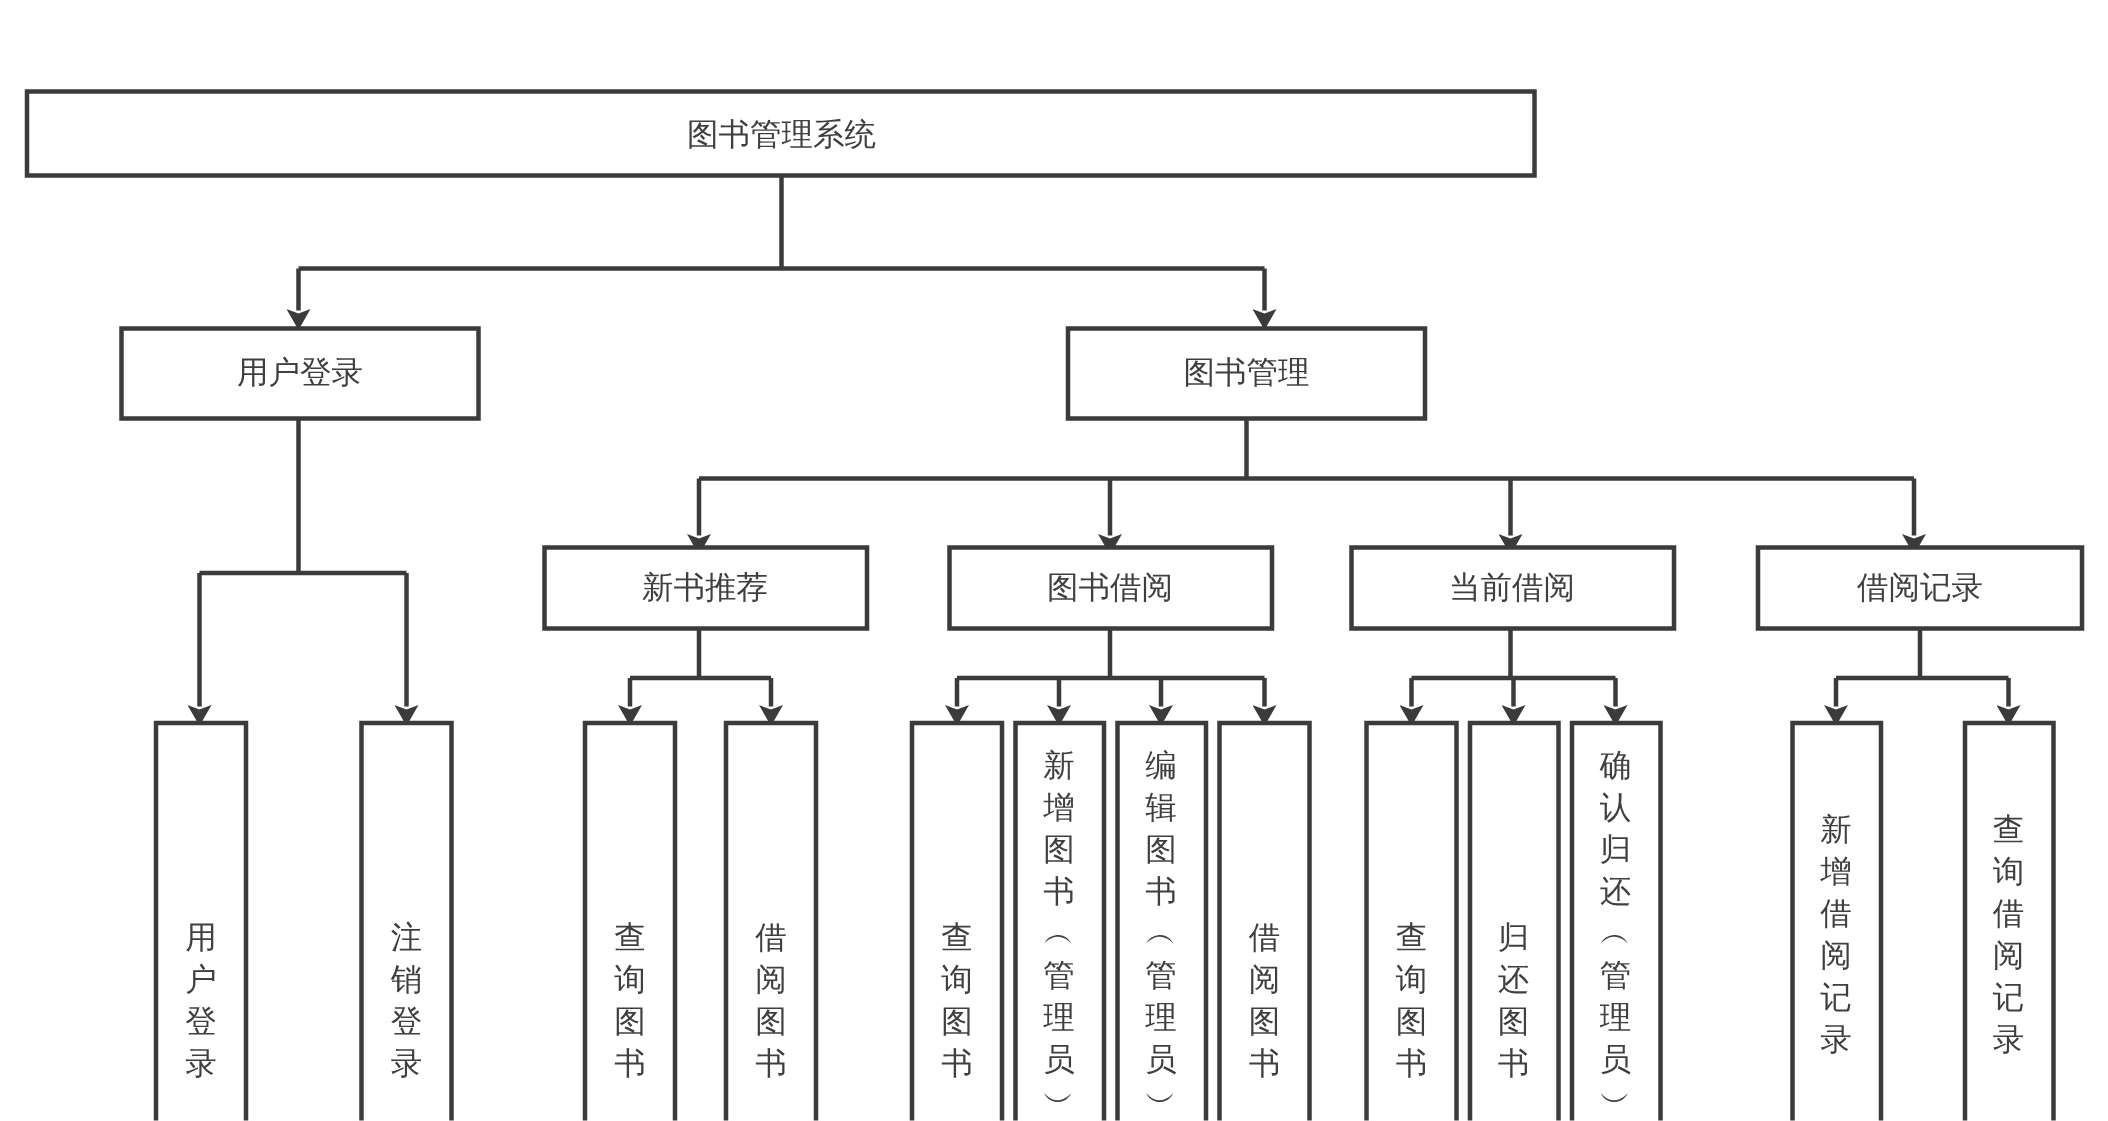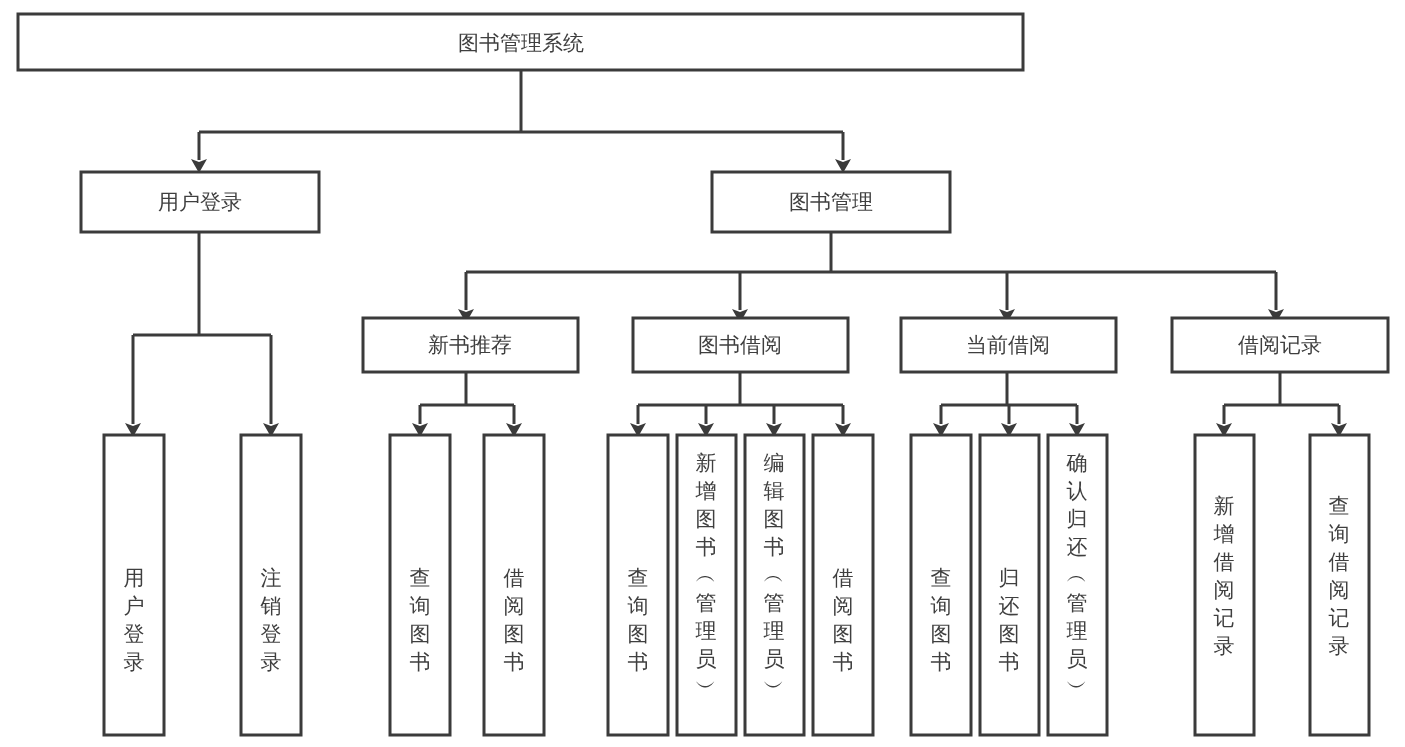--- a/index.html
+++ b/index.html
@@ -2,21 +2,21 @@
 <html><head>
 <meta charset="utf-8">
 <style>
   html,body{margin:0;padding:0;}
   body{
     width:1405px;height:747px;
     background:#ffffff;
     font-family:"Liberation Sans","DejaVu Sans",sans-serif;
     overflow:hidden;
   }
-  #diagram-root{position:relative;width:1405px;height:629px;}
+  #diagram-root{position:relative;width:1405px;height:629px;margin-top:47px;}
   svg#flow{position:absolute;left:0;top:0;width:1405px;height:747px;}
   .node-box{
     fill:#ffffff;
     stroke:#3b3b3b;
     stroke-width:3;
   }
   .conn{
     stroke:#3b3b3b;
     stroke-width:3;
     fill:none;

